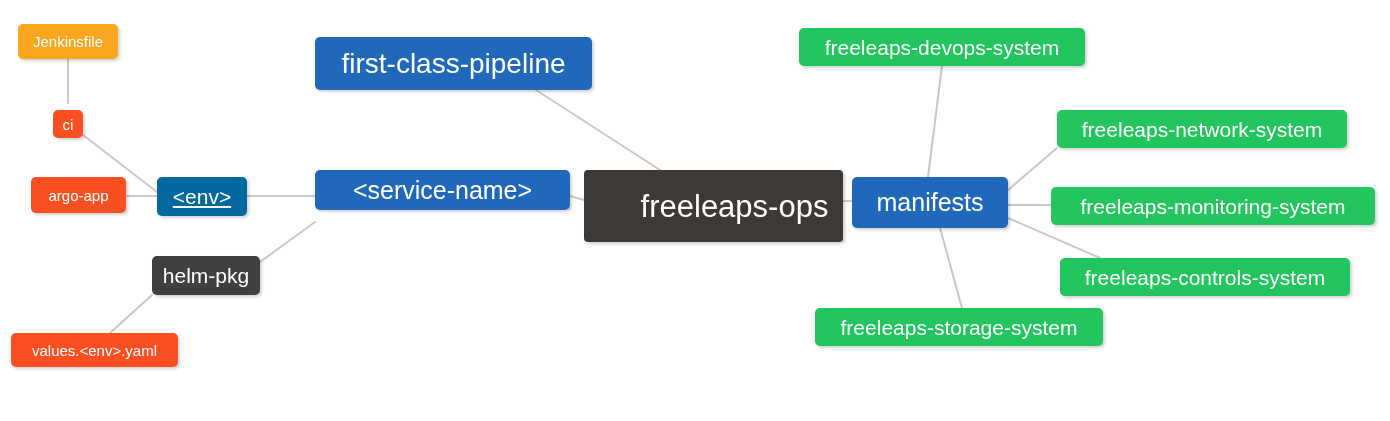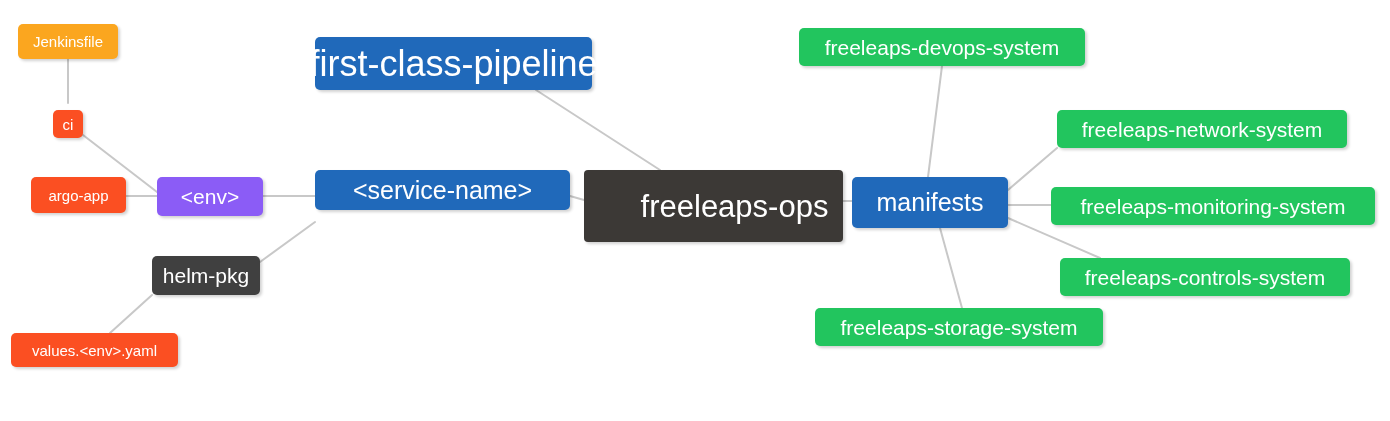--- a/index.html
+++ b/index.html
@@ -30,21 +30,21 @@
     align-items: center;
     justify-content: center;
     color: #ffffff;
     white-space: nowrap;
     border-radius: 5px;
     box-shadow: 2px 2px 3px rgba(0,0,0,0.18);
     line-height: 1;
     user-select: none;
   }
   .node.sz-root   { font-size: 31px; border-radius: 4px; padding-left: 42px; }
-  .node.sz-xl     { font-size: 36px; }
+  .node.sz-xl     { font-size: 28px; }
   .node.sz-lg     { font-size: 25px; }
   .node.sz-md     { font-size: 21px; }
   .node.sz-sm     { font-size: 15px; }
 </style>
 </head>
 <body>
 
 <div id="canvas">
   <svg id="edges" viewBox="0 0 1390 421">
       <line x1="68" y1="59" x2="68" y2="103" stroke="#c8c8c8" stroke-width="2" stroke-linecap="round"></line>
@@ -65,21 +65,21 @@
   <div id="node-layer">
       <div class="node sz-sm" style="left: 18px; top: 24px; width: 100px; height: 35px; background: rgb(251, 166, 31); justify-content: center;">
         <span>Jenkinsfile</span>
       </div>
       <div class="node sz-sm" style="left: 53px; top: 110px; width: 30px; height: 28px; background: rgb(251, 79, 34);">
         <span>ci</span>
       </div>
       <div class="node sz-sm" style="left: 31px; top: 177px; width: 95px; height: 36px; background: rgb(251, 79, 34);">
         <span>argo-app</span>
       </div>
-      <div class="node sz-md" style="left: 157px; top: 177px; width: 106px; height: 39px; background: #8b5cf6;">
+      <div class="node sz-md" style="left: 157px; top: 177px; width: 90px; height: 39px; background: #0369a1; text-decoration: underline;">
         <span>&lt;env&gt;</span>
       </div>
       <div class="node sz-md" style="left: 152px; top: 256px; width: 108px; height: 39px; background: #404040; justify-content: center;">
         <span>helm-pkg</span>
       </div>
       <div class="node sz-sm" style="left: 11px; top: 333px; width: 167px; height: 34px; background: rgb(251, 79, 34);">
         <span>values.&lt;env&gt;.yaml</span>
       </div>
       <div class="node sz-lg" style="left: 315px; top: 170px; width: 255px; height: 40px; background: rgb(32, 105, 186); text-align: right;">
         <span>&lt;service-name&gt;</span>

